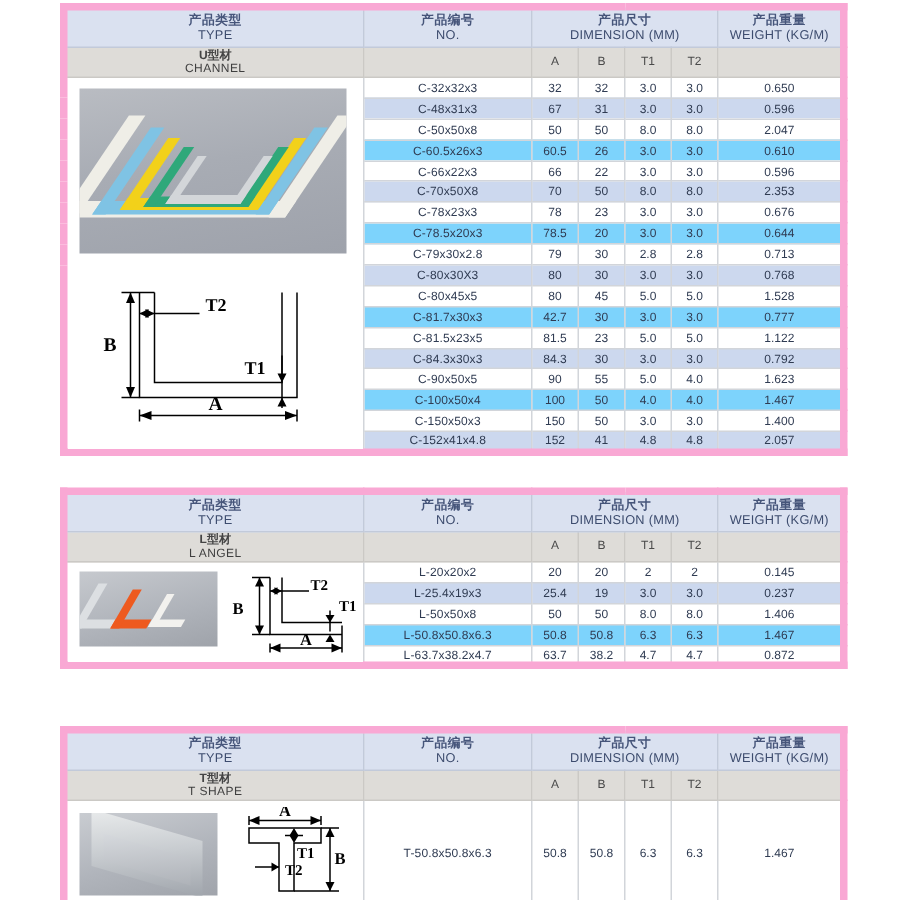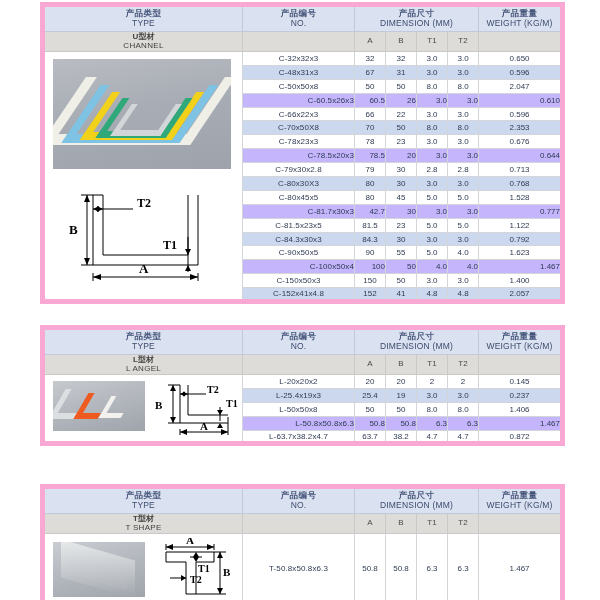--- a/index.html
+++ b/index.html
@@ -55,21 +55,21 @@
   .data-row td {
     height: 13.9px;
     font-size: 8px;
     color: #2f3b52;
     text-align: center;
     border-color: #d2d5da;
   }
   .data-row .no-cell { color:#2f3b52; letter-spacing:.1px; }
   .r-white  td { background: #ffffff; }
   .r-blue   td { background: #ccd8ee; }
-  .r-gray   td { background: #c4b5fd; text-align: right; }
+  .r-gray   td { background: #7dd3fc; }
 
   .img-cell { background: #ffffff !important; position: relative; padding:0; }
 
   
   .photo-u {
     position:absolute; left:8px; top:7px; width:178px; height:110px;
     background: linear-gradient(170deg,#b9bcc2 0%, #a8acb4 45%, #9ea2ab 100%);
     overflow:hidden;
   }
   .u-stack { position:absolute; left:0; top:0; width:100%; height:100%; }

